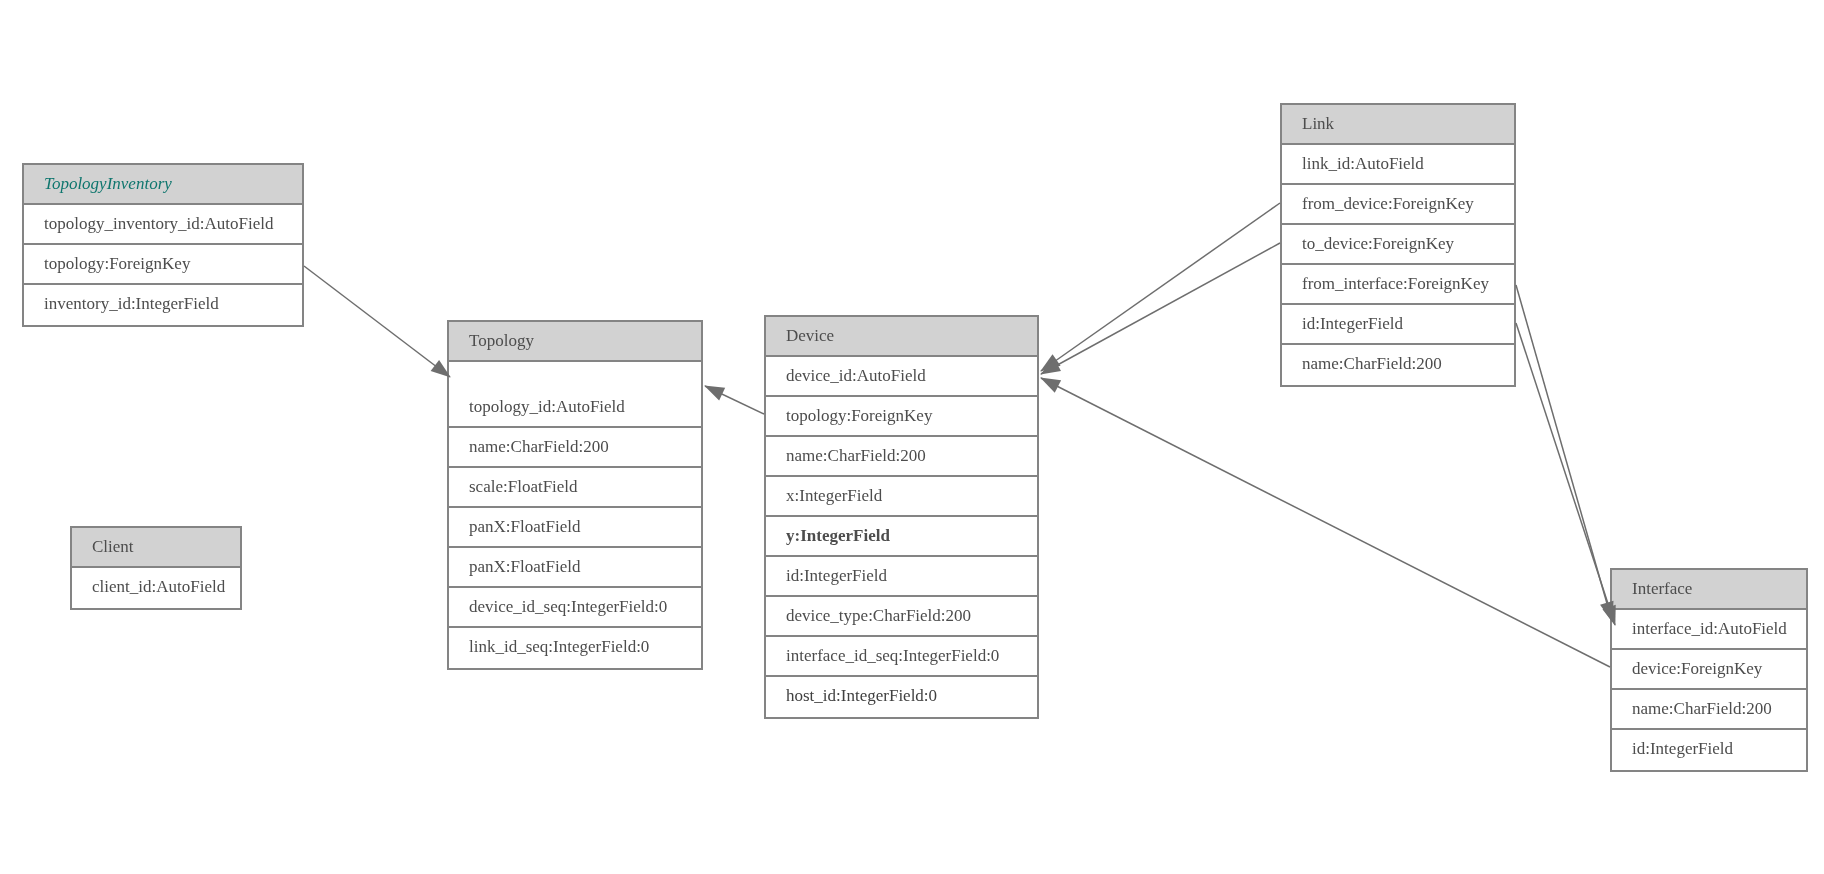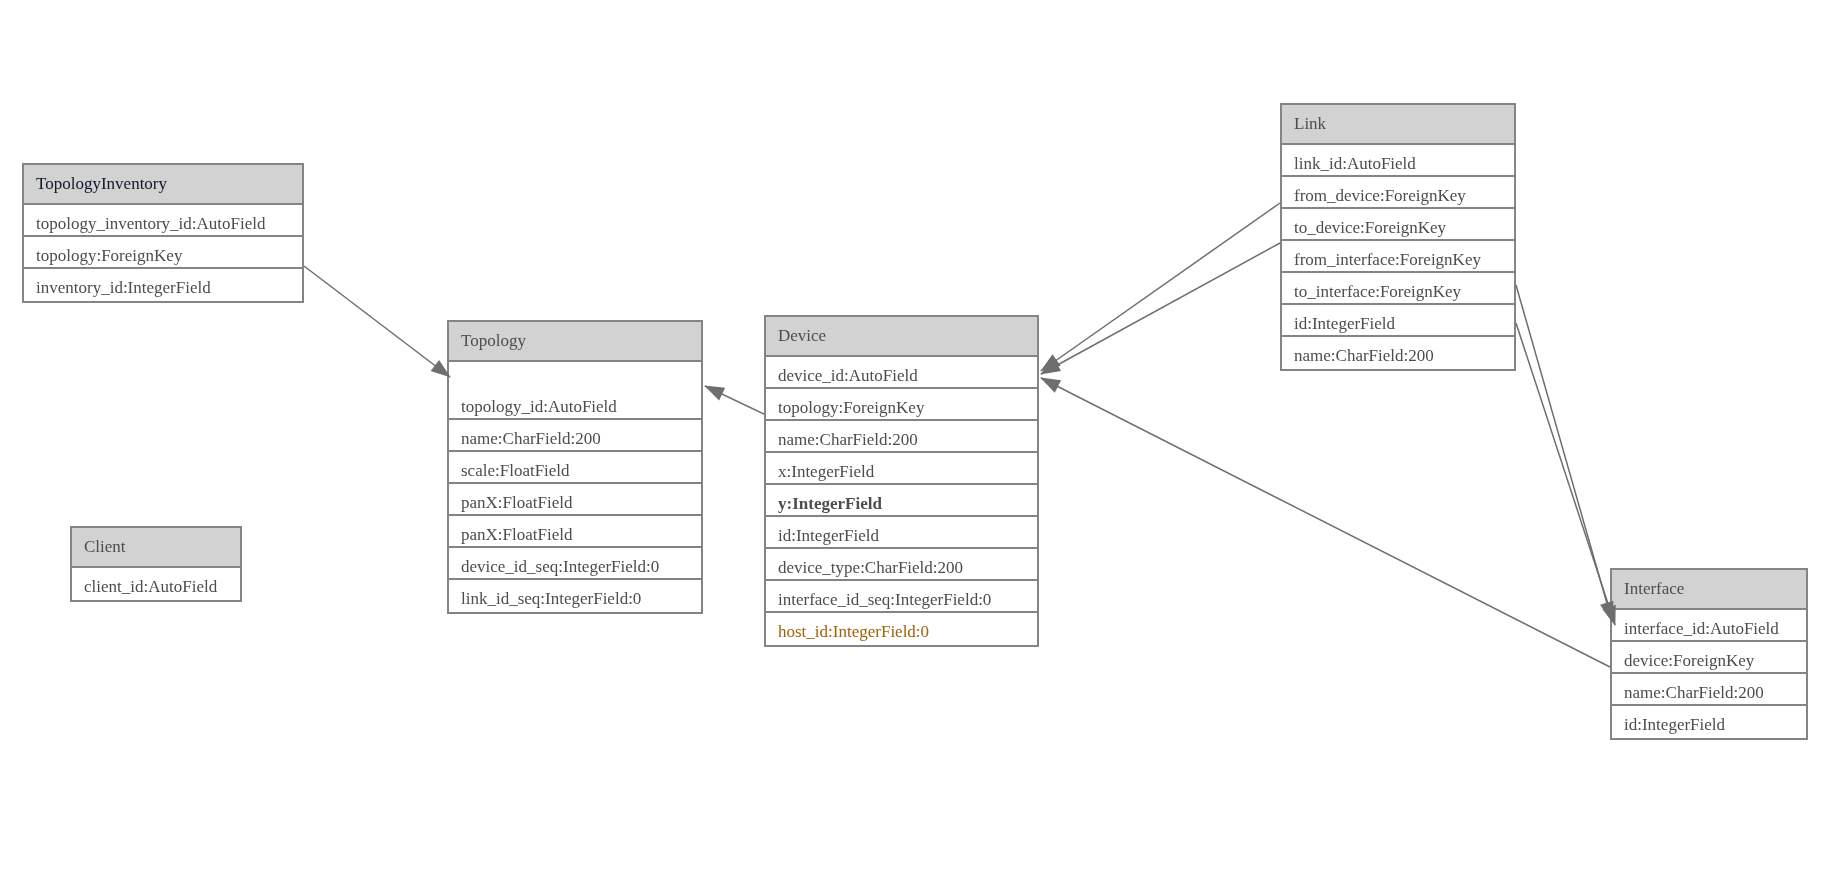--- a/index.html
+++ b/index.html
@@ -19,33 +19,33 @@
     position: absolute;
     box-sizing: border-box;
     background: #ffffff;
     border: 2px solid #848484;
     z-index: 1;
   }
   .entity-header {
     box-sizing: border-box;
     height: 40px;
     line-height: 38px;
-    padding-left: 12px;
+    padding-left: 20px;
     font-size: 17px;
     color: #4d4d4d;
     background: #d2d2d2;
     border-bottom: 2px solid #848484;
     white-space: nowrap;
     overflow: hidden;
   }
   .entity-row {
     box-sizing: border-box;
-    height: 32px;
+    height: 40px;
     line-height: 38px;
-    padding-left: 12px;
+    padding-left: 20px;
     font-size: 17px;
     color: #4d4d4d;
     border-bottom: 2px solid #848484;
     white-space: nowrap;
     overflow: hidden;
   }
   .entity-row:last-child {
     border-bottom: none;
   }
   #relations-svg {
@@ -71,21 +71,21 @@
       <line x1="304" y1="266" x2="450" y2="377" stroke="#6e6e6e" stroke-width="1.5" marker-end="url(#arrowhead)"></line>
       <line x1="764" y1="414" x2="705" y2="386" stroke="#6e6e6e" stroke-width="1.5" marker-end="url(#arrowhead)"></line>
       <line x1="1280" y1="203" x2="1041" y2="371" stroke="#6e6e6e" stroke-width="1.5" marker-end="url(#arrowhead)"></line>
       <line x1="1280" y1="243" x2="1041" y2="374" stroke="#6e6e6e" stroke-width="1.5" marker-end="url(#arrowhead)"></line>
       <line x1="1516" y1="285" x2="1612" y2="621" stroke="#6e6e6e" stroke-width="1.5" marker-end="url(#arrowhead)"></line>
       <line x1="1516" y1="323" x2="1615" y2="625" stroke="#6e6e6e" stroke-width="1.5" marker-end="url(#arrowhead)"></line>
       <line x1="1610" y1="667" x2="1041" y2="378" stroke="#6e6e6e" stroke-width="1.5" marker-end="url(#arrowhead)"></line>
     </svg>
   <div id="entities-layer">
       <div class="entity" style="left: 22px; top: 163px; width: 282px;">
-        <div class="entity-header" style="background: rgb(210, 210, 210); color: #0f172a;">TopologyInventory</div>
+        <div class="entity-header" style="background: rgb(210, 210, 210); color: #0f766e; font-style: italic;">TopologyInventory</div>
         <div class="entity-row" style="color: rgb(77, 77, 77);">topology_inventory_id:AutoField</div>
         <div class="entity-row" style="color: rgb(77, 77, 77);">topology:ForeignKey</div>
         <div class="entity-row" style="color: rgb(77, 77, 77);">inventory_id:IntegerField</div>
       </div>
       <div class="entity" style="left: 447px; top: 320px; width: 256px;">
         <div class="entity-header" style="background: rgb(210, 210, 210); color: rgb(77, 77, 77);">Topology</div>
         <div class="entity-row" style="color: rgb(77, 77, 77); margin-top: 26px;">topology_id:AutoField</div>
         <div class="entity-row" style="color: rgb(77, 77, 77);">name:CharField:200</div>
         <div class="entity-row" style="color: rgb(77, 77, 77);">scale:FloatField</div>
         <div class="entity-row" style="color: rgb(77, 77, 77);">panX:FloatField</div>
@@ -100,29 +100,28 @@
       <div class="entity" style="left: 764px; top: 315px; width: 275px;">
         <div class="entity-header" style="background: rgb(210, 210, 210); color: rgb(77, 77, 77);">Device</div>
         <div class="entity-row" style="color: rgb(77, 77, 77);">device_id:AutoField</div>
         <div class="entity-row" style="color: rgb(77, 77, 77);">topology:ForeignKey</div>
         <div class="entity-row" style="color: rgb(77, 77, 77);">name:CharField:200</div>
         <div class="entity-row" style="color: rgb(77, 77, 77);">x:IntegerField</div>
         <div class="entity-row" style="color: rgb(77, 77, 77); font-weight: bold;">y:IntegerField</div>
         <div class="entity-row" style="color: rgb(77, 77, 77);">id:IntegerField</div>
         <div class="entity-row" style="color: rgb(77, 77, 77);">device_type:CharField:200</div>
         <div class="entity-row" style="color: rgb(77, 77, 77); font-family: Liberation Serif, serif;">interface_id_seq:IntegerField:0</div>
-        <div class="entity-row" style="color: #a16207;">host_id:IntegerField:0</div>
+        <div class="entity-row" style="color: #404040;">host_id:IntegerField:0</div>
       </div>
       <div class="entity" style="left: 1280px; top: 103px; width: 236px;">
         <div class="entity-header" style="background: rgb(210, 210, 210); color: rgb(77, 77, 77);">Link</div>
         <div class="entity-row" style="color: rgb(77, 77, 77);">link_id:AutoField</div>
         <div class="entity-row" style="color: rgb(77, 77, 77);">from_device:ForeignKey</div>
         <div class="entity-row" style="color: rgb(77, 77, 77);">to_device:ForeignKey</div>
         <div class="entity-row" style="color: rgb(77, 77, 77);">from_interface:ForeignKey</div>
-        <div class="entity-row" style="color: rgb(77, 77, 77);">to_interface:ForeignKey</div>
         <div class="entity-row" style="color: rgb(77, 77, 77);">id:IntegerField</div>
         <div class="entity-row" style="color: rgb(77, 77, 77);">name:CharField:200</div>
       </div>
       <div class="entity" style="left: 1610px; top: 568px; width: 198px;">
         <div class="entity-header" style="background: rgb(210, 210, 210); color: rgb(77, 77, 77);">Interface</div>
         <div class="entity-row" style="color: rgb(77, 77, 77);">interface_id:AutoField</div>
         <div class="entity-row" style="color: rgb(77, 77, 77);">device:ForeignKey</div>
         <div class="entity-row" style="color: rgb(77, 77, 77);">name:CharField:200</div>
         <div class="entity-row" style="color: rgb(77, 77, 77);">id:IntegerField</div>
       </div>

